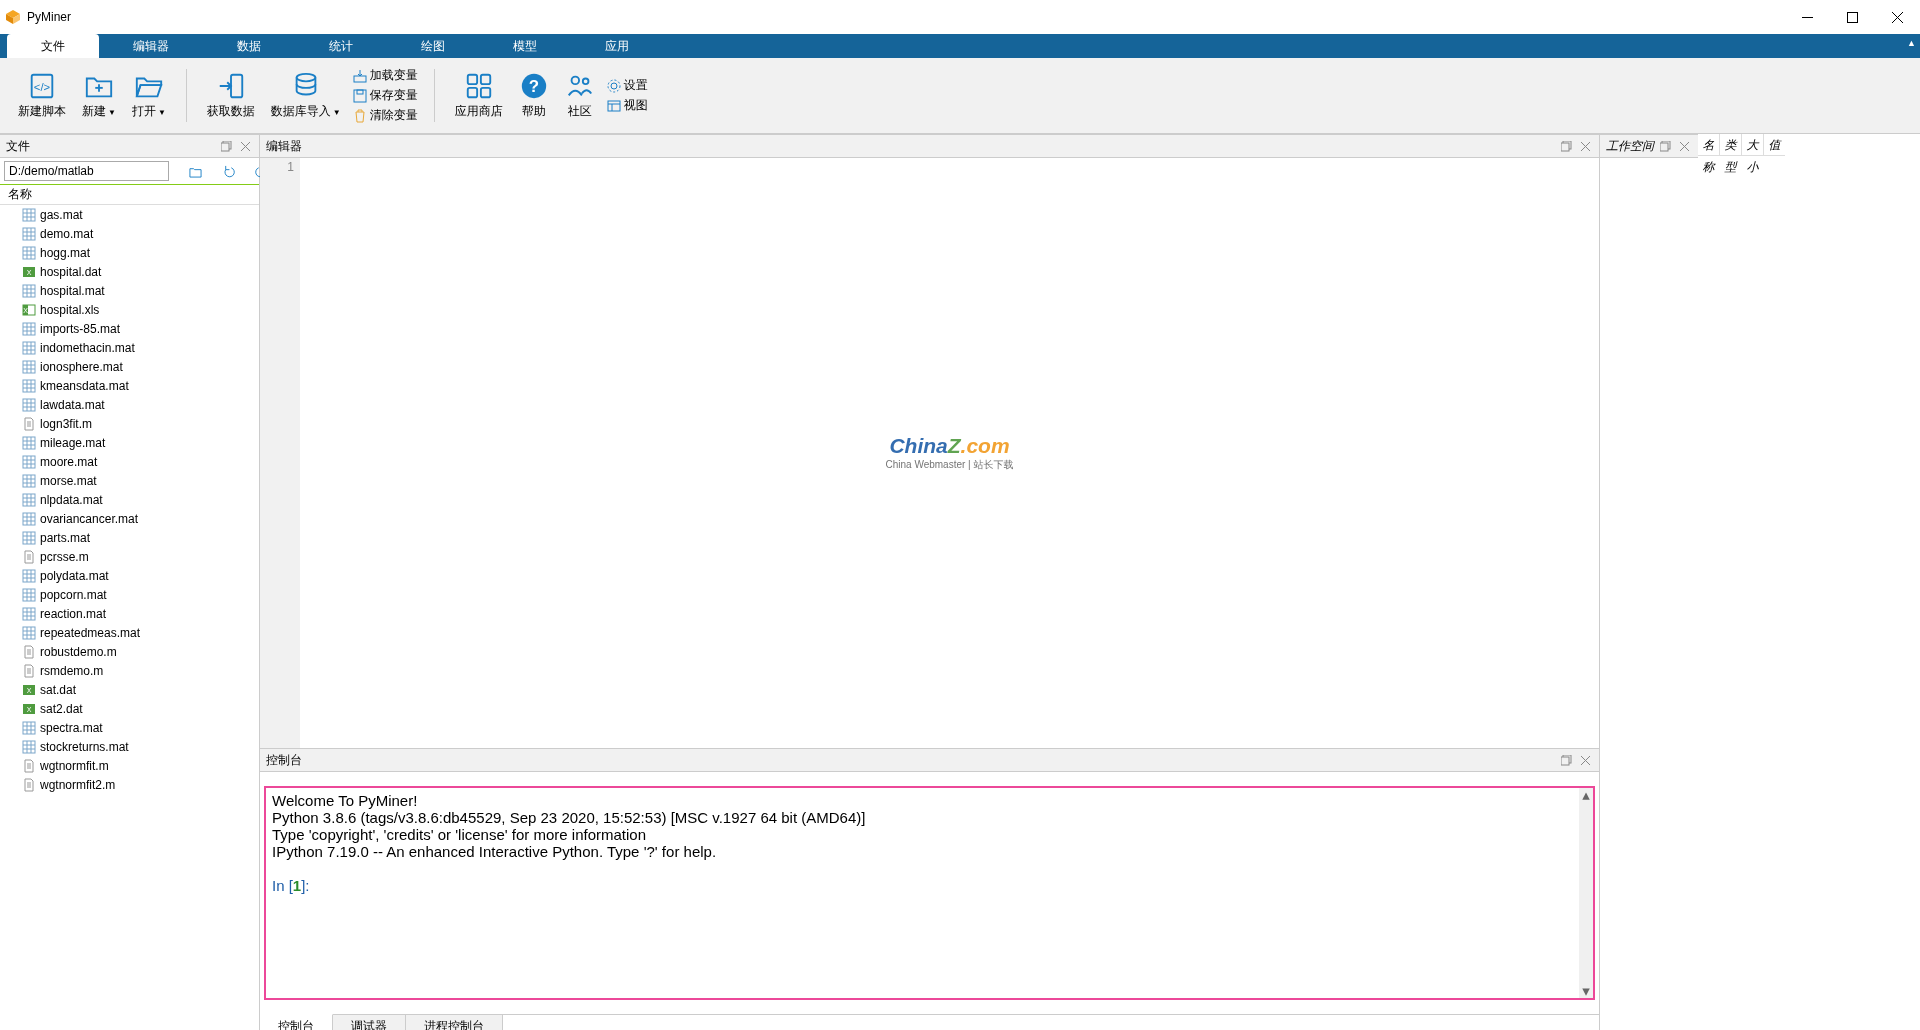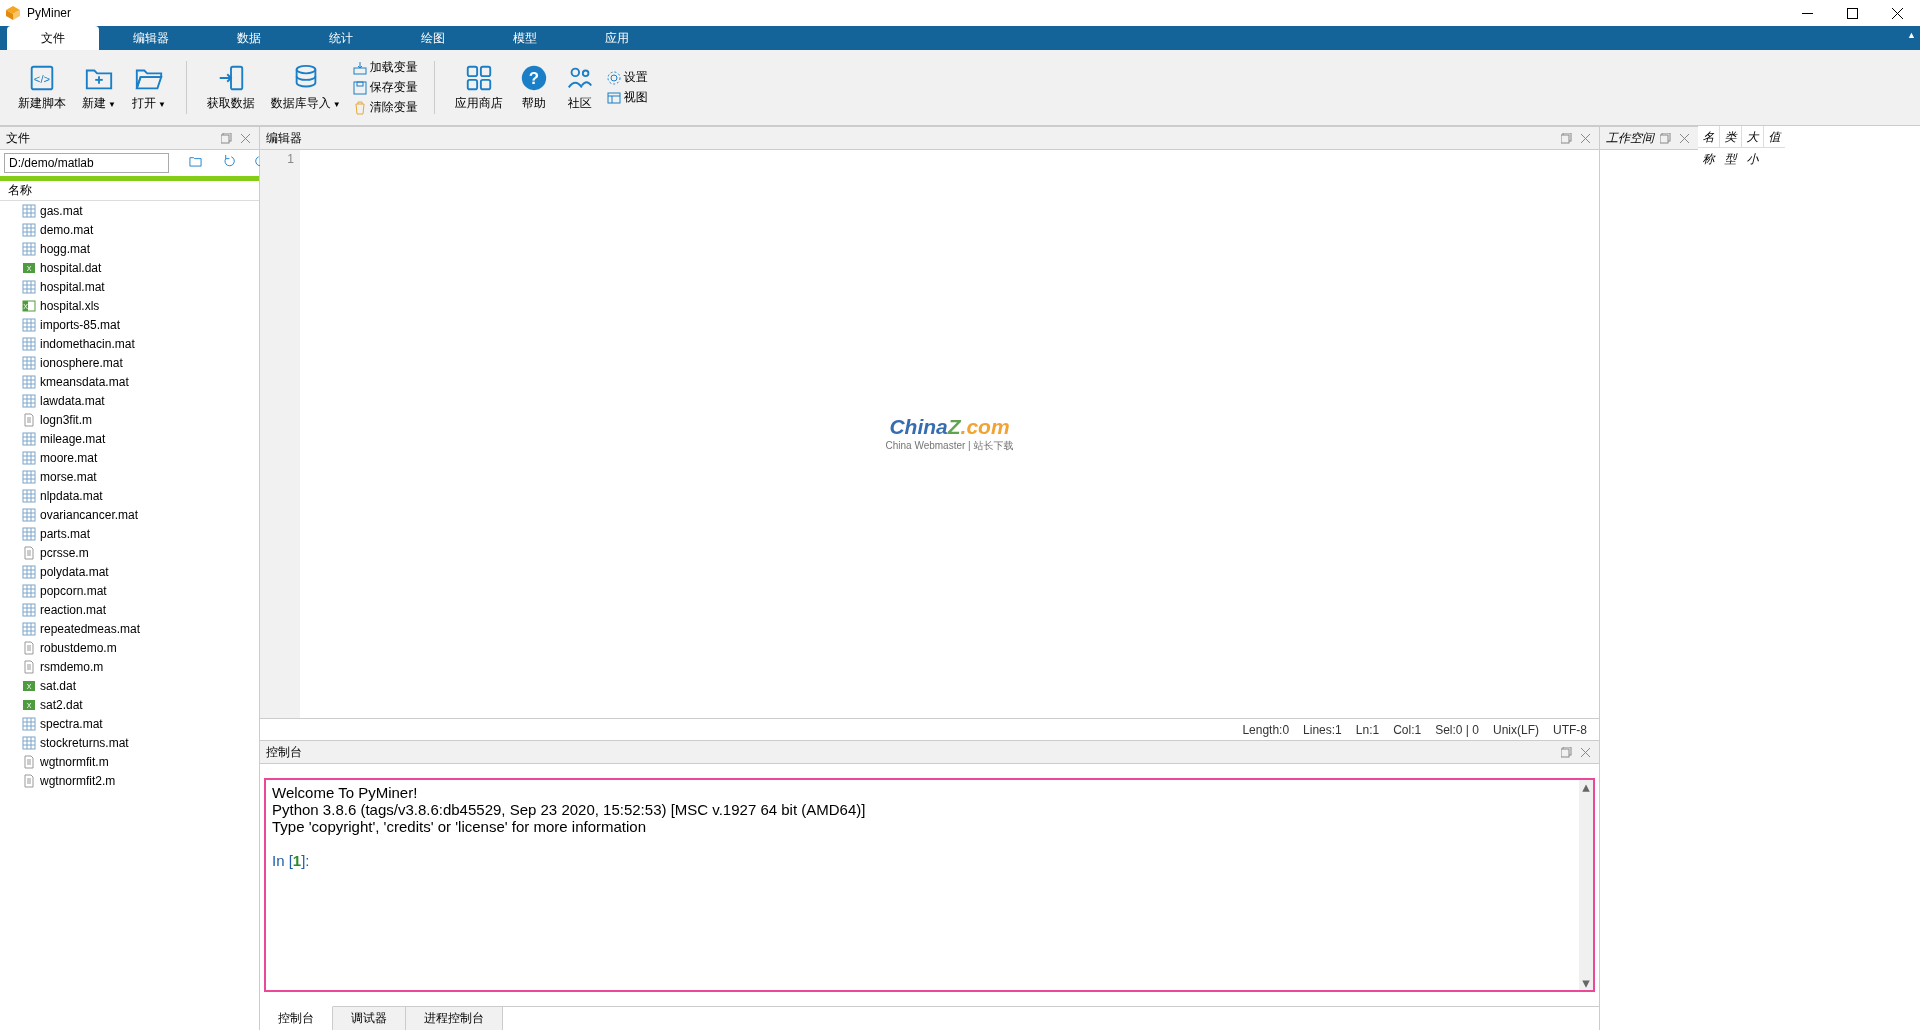--- a/index.html
+++ b/index.html
@@ -1,17 +1,17 @@
 <!DOCTYPE html>
 <html><head>
 <meta charset="utf-8">
 <style>
 * { margin: 0; padding: 0; box-sizing: border-box; font-family: "Microsoft YaHei", "Segoe UI", sans-serif; }
 body { font-size: 12px; background: #fff; overflow: hidden; height: 1030px; width: 1920px; position: relative; }
-.titlebar { height: 26px; display: flex; align-items: center; padding: 0 0 0 5px; background: #fff; }
+.titlebar { height: 34px; display: flex; align-items: center; padding: 0 0 0 5px; background: #fff; }
 .titlebar-icon { width: 16px; height: 16px; margin-right: 6px; }
 .titlebar-title { flex: 1; font-size: 12px; }
 .winbtns { display: flex; height: 26px; }
 .winbtn { width: 45px; height: 26px; display: flex; align-items: center; justify-content: center; color: #333; }
 .winbtn svg { width: 11px; height: 11px; }
 .ribbon-tabs { height: 24px; background: #156499; display: flex; align-items: stretch; position: relative; }
 .ribbon-tab { padding: 0 34px; line-height: 24px; color: #fff; cursor: pointer; font-size: 12px; }
 .ribbon-tab.active { background: #fff; color: #000; border-radius: 4px 4px 0 0; margin-left: 7px;}
 .ribbon-collapse { position: absolute; right: 4px; top: 4px; color: #fff; font-size: 9px;}
 .toolbar { height: 76px; background: #f1f1f1; border-bottom: 1px solid #ccc; display: flex; align-items: stretch; padding: 5px 10px; gap: 6px; }
@@ -23,21 +23,21 @@
 .tb-btn.small { flex-direction: row; min-width: 0; padding: 0 4px; height: 20px;}
 .tb-btn.small .tb-ico { width: 14px; height: 14px; margin: 0 3px 0 0;}
 .tb-btn.small .tb-lbl { font-size: 12px; }
 .tb-vert { display:flex; flex-direction:column; justify-content:center;}
 .drop-ind { font-size: 8px; margin-left: 2px;}
 .workarea { display: flex; height: calc(100% - 126px); }
 .pane-title { height: 24px; background: #f1f1f1; border-top: 1px solid #ccc; border-bottom: 1px solid #ccc; display: flex; align-items: center; padding: 0 6px; font-size: 12px; }
 .pane-title .pt-txt { flex: 1; }
 .pane-ctrl { width: 16px; height: 16px; display:flex; align-items:center; justify-content:center; cursor:pointer; color:#555; margin-left: 3px;}
 .left-pane { width: 260px; border-right: 1px solid #ccc; display: flex; flex-direction: column; }
-.path-bar { display:flex; padding: 3px 4px; gap: 20px; border-bottom: 5px solid #84cc16;}
+.path-bar { display:flex; align-items:center; padding: 3px 4px; gap: 20px; border-bottom: 1px solid #84cc16;}
 .path-input { flex:1; height: 20px; border: 1px solid #aaa; padding: 0 4px; font-size: 12px;}
 .path-ico { width:14px; height:14px; color:#1a7fc6; cursor:pointer; display:flex; align-items:center; justify-content:center;}
 .file-header { height: 20px; border-bottom: 1px solid #ddd; padding: 2px 8px; display:flex; align-items:center; font-size:12px;}
 .file-list { flex:1; overflow-y: auto; position: relative;}
 .file-list::-webkit-scrollbar { width: 14px;}
 .file-list::-webkit-scrollbar-track { background: #f0f0f0;}
 .file-list::-webkit-scrollbar-thumb { background: #c5c5c5;}
 .file-item { height: 19px; display:flex; align-items:center; padding: 0 0 0 22px; cursor:pointer;}
 .file-ico { width: 14px; height: 14px; margin-right: 4px; display:flex; align-items:center; justify-content:center; flex-shrink:0;}
 .file-name { font-size: 12px;}
@@ -670,29 +670,20 @@
         <div class="gutter">
             <div>1</div>
           </div>
         <div class="code-body">
           <div class="watermark">
             <div class="c1"><span class="b">China</span><span class="g">Z</span><span class="o">.com</span></div>
             <div class="c2">China Webmaster | 站长下载</div>
           </div>
         </div>
       </div>
-      <div class="status-bar">
-        <span>Length:0</span>
-        <span>Lines:1</span>
-        <span>Ln:1</span>
-        <span>Col:1</span>
-        <span>Sel:0 | 0</span>
-        <span>Unix(LF)</span>
-        <span>UTF-8</span>
-      </div>
     </div>
     <div class="console-wrap">
       <div class="pane-title">
         <span class="pt-txt">控制台</span>
         <span class="pane-ctrl">
             <svg width="11" height="11" viewBox="0 0 11 11">
               <rect x="2" y="0" width="8" height="8" fill="none" stroke="#888"></rect>
               <rect x="0" y="2" width="8" height="8" fill="#f1f1f1" stroke="#888"></rect>
             </svg>
           </span>
@@ -700,20 +691,21 @@
             <svg width="11" height="11" viewBox="0 0 11 11">
               <line x1="1" y1="1" x2="10" y2="10" stroke="#888"></line>
               <line x1="10" y1="1" x2="1" y2="10" stroke="#888"></line>
             </svg>
           </span>
       </div>
       <div class="console-body">
         <div>Welcome To PyMiner!</div>
         <div>Python 3.8.6 (tags/v3.8.6:db45529, Sep 23 2020, 15:52:53) [MSC v.1927 64 bit (AMD64)]</div>
         <div>Type 'copyright', 'credits' or 'license' for more information</div>
+        <div>IPython 7.19.0 -- An enhanced Interactive Python. Type '?' for help.</div>
         <br>
         <div><span class="in">In [</span><span class="in num">1</span><span class="in">]:</span></div>
         <div class="console-scrollbar">
           <div class="console-sb-arrow">▴</div>
           <div style="position:absolute;bottom:0;left:0;right:0;" class="console-sb-arrow">▾</div>
         </div>
       </div>
       <div class="console-tabs" id="console-tabs">
           <div class="c-tab active">控制台</div>
           <div class="c-tab">调试器</div>

